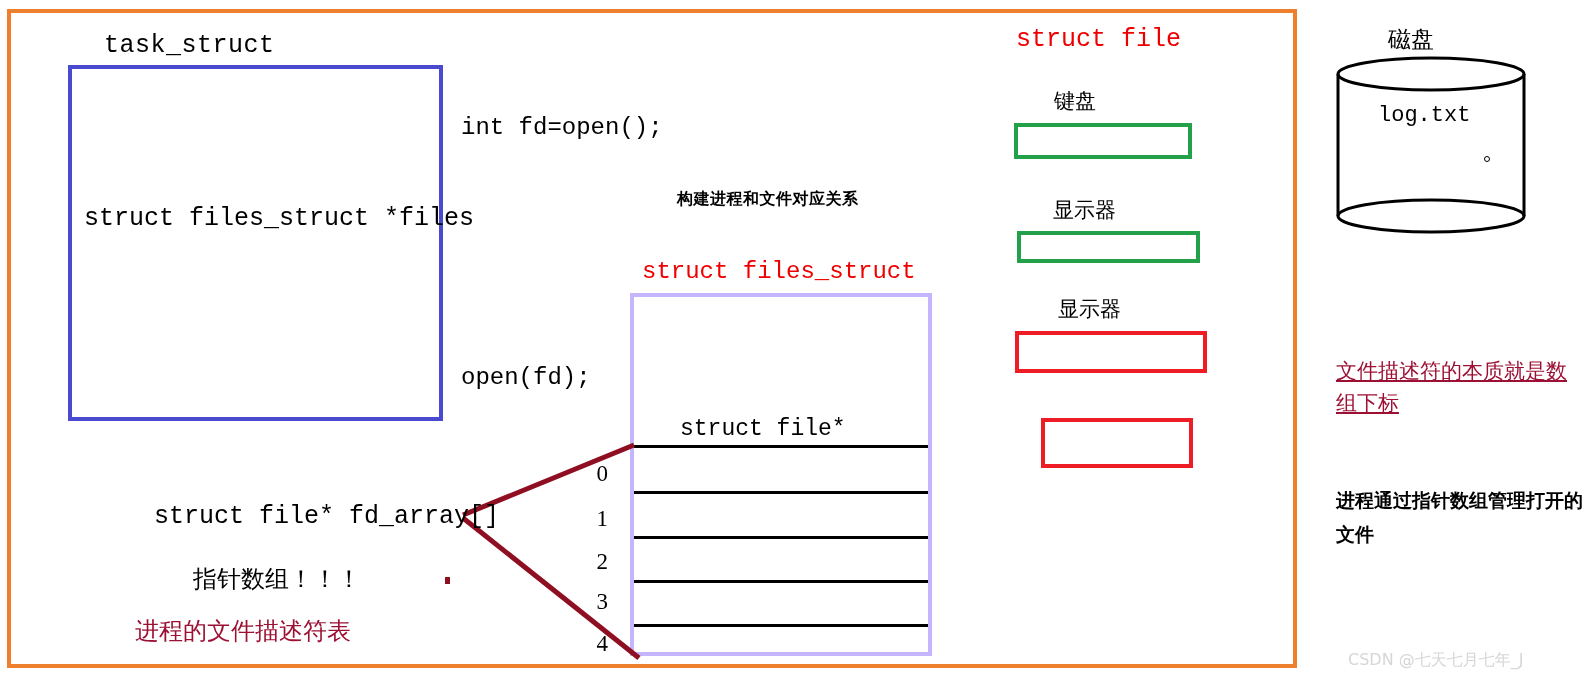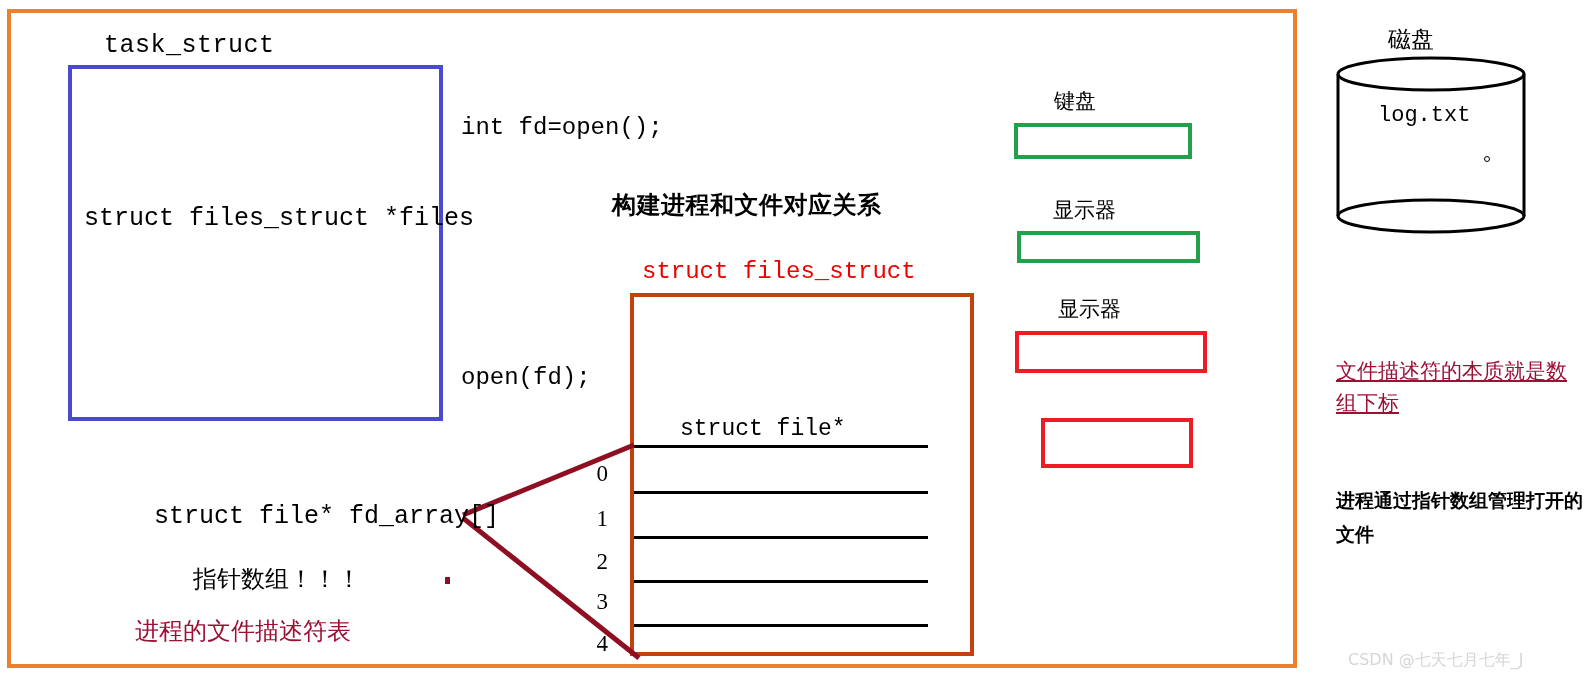--- a/index.html
+++ b/index.html
@@ -84,39 +84,39 @@
     left: 461px;
     top: 114px;
     font-size: 24px;
   }
   #close-call {
     left: 461px;
     top: 364px;
     font-size: 24px;
   }
   #relation-note {
-    left: 612px;
+    left: 677px;
     top: 189px;
-    font-size: 24px;
+    font-size: 16px;
     letter-spacing: 0.5px;
   }
   #files-struct-title {
     left: 642px;
     top: 250px;
     font-size: 24px;
     margin-top: 8px;
   }
 
   
   #fd-table {
     left: 630px;
     top: 293px;
-    width: 344px;
+    width: 302px;
     height: 363px;
-    border: 4px solid #c2410c;
+    border: 4px solid #c4b5fd;
     box-sizing: border-box;
   }
   #fd-table-header-label {
     position: absolute;
     left: 46px;
     top: 119px;
     font-size: 23px;
   }
   .fd-divider {
     position: absolute;
@@ -284,20 +284,21 @@
   </svg>
 
   <div class="abs mono" id="fd-array-label">struct file* fd_array[]</div>
 
   <div class="abs cjk" id="pointer-array-note">指针数组！！！</div>
 
   <div class="abs" id="dot-mark"></div>
 
   <div class="abs cjk-maroon" id="fd-table-note">进程的文件描述符表</div>
 
+  <div class="abs mono-red" id="struct-file-title">struct file</div>
 
   <div class="abs file-node-label" style="left:1054px; top:87px;">键盘</div>
   <div class="abs file-box green" style="left:1014px; top:123px; width:178px; height:36px;"></div>
 
   <div class="abs file-node-label" style="left:1053px; top:196px;">显示器</div>
   <div class="abs file-box green" style="left:1017px; top:231px; width:183px; height:32px;"></div>
 
   <div class="abs file-node-label" style="left:1058px; top:295px;">显示器</div>
   <div class="abs file-box red" style="left:1015px; top:331px; width:192px; height:42px;"></div>
 

